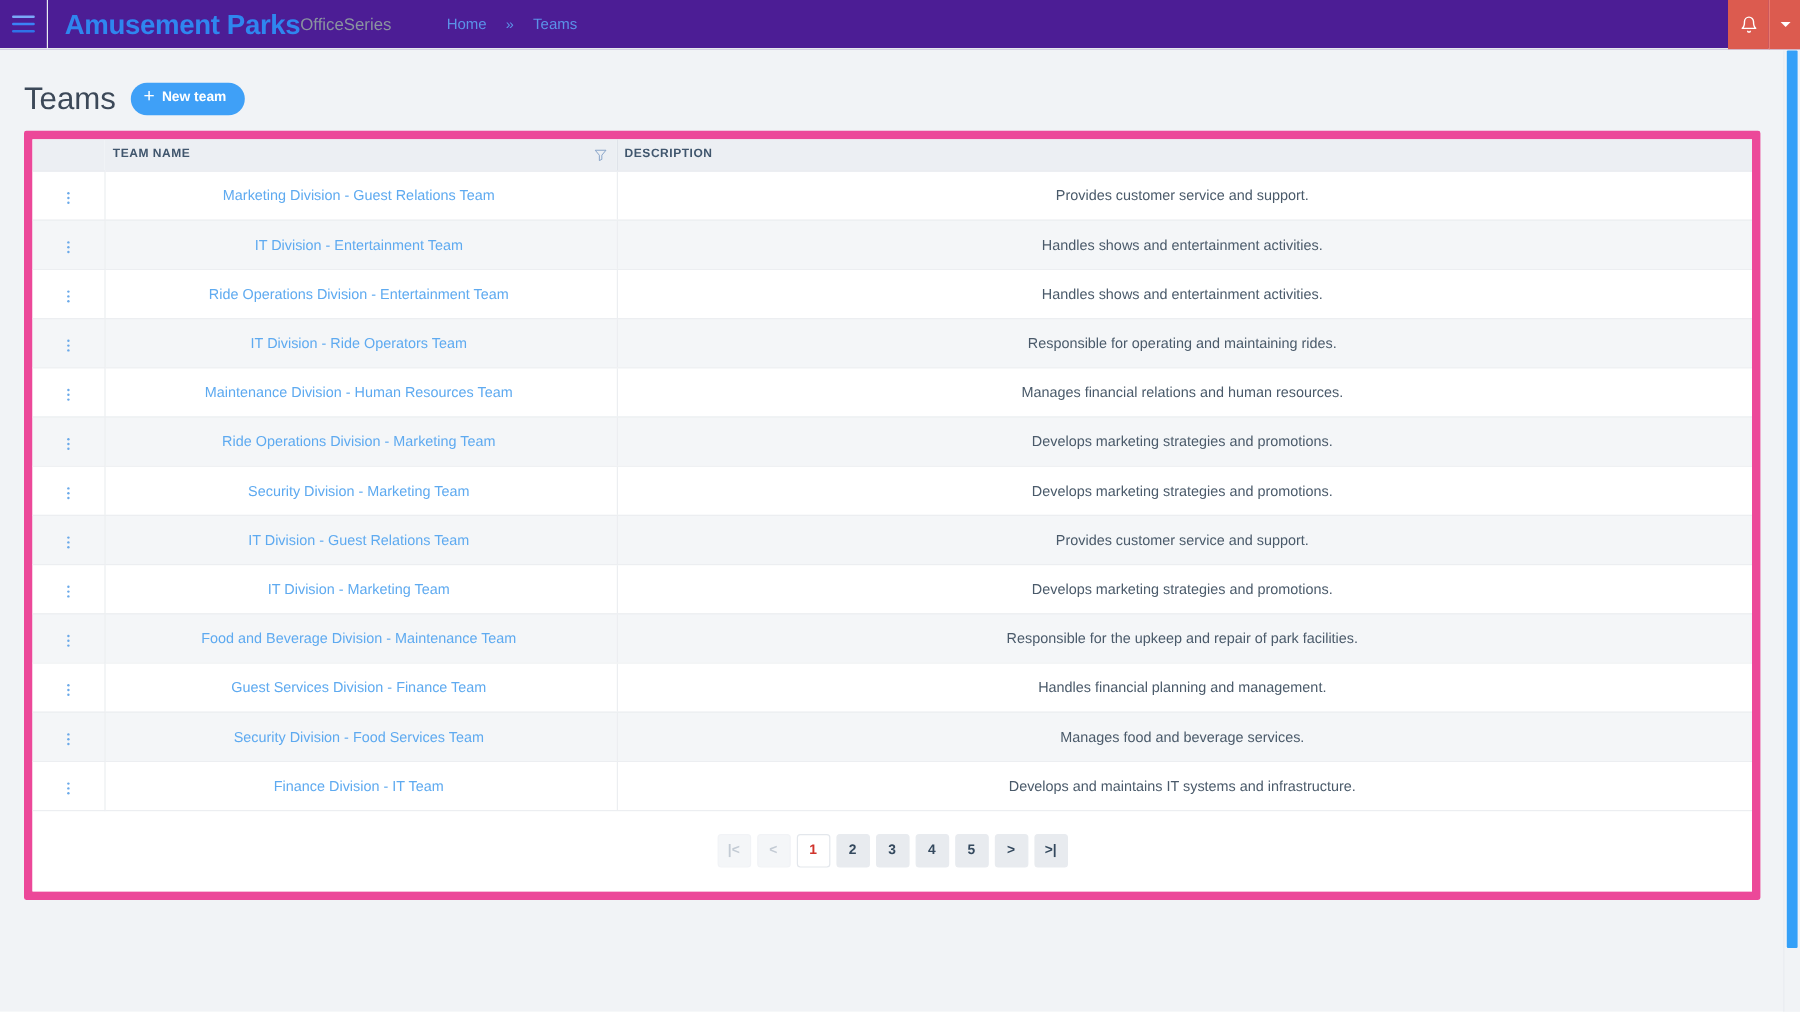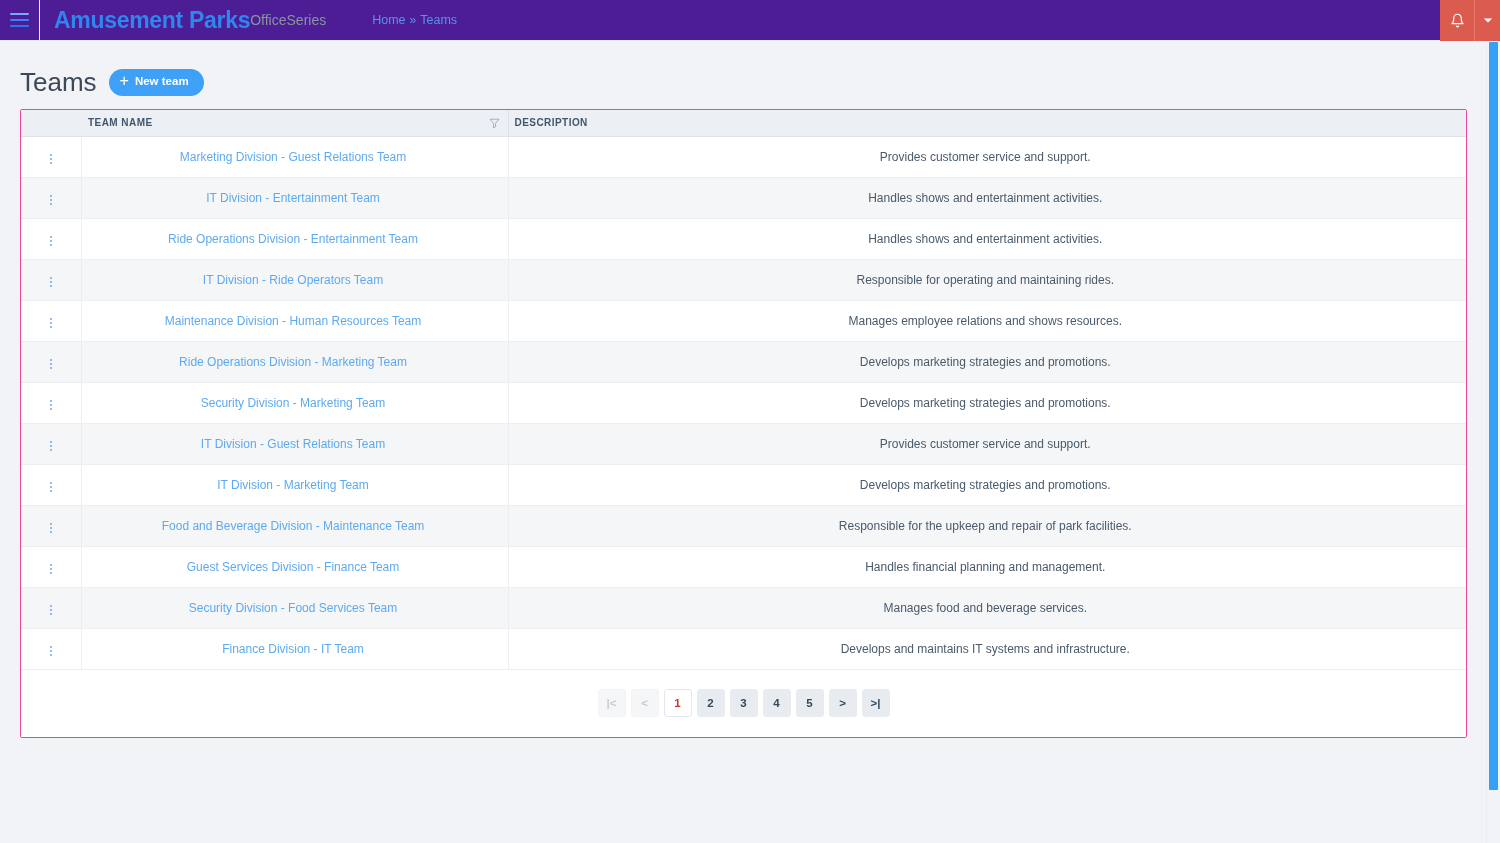--- a/index.html
+++ b/index.html
@@ -62,21 +62,21 @@
     color: #8a949f;
     line-height: 1;
   }
 
   .breadcrumb {
     margin-left: 46px;
     font-size: 12.5px;
     color: #5b92e8;
     display: flex;
     align-items: center;
-    gap: 4px;
+    gap: 16px;
     line-height: 1;
   }
   .breadcrumb .crumb { color: #5b92e8; cursor: pointer; }
   .breadcrumb .sep { color: #5b92e8; font-size: 12px; }
 
   .topbar-right {
     position: absolute;
     right: 0;
     top: 0;
     height: 41px;
@@ -132,21 +132,21 @@
     line-height: 1;
     position: relative;
     top: -1px;
   }
 
   
   .grid-wrap {
     margin: 8px 20px 0 20px;
     width: 1447px;
     background: #fff;
-    border: 1px solid #ec4899;
+    border: 7px solid #ec4899;
     border-radius: 2px;
     overflow: hidden;
   }
 
   table {
     width: 100%;
     border-collapse: collapse;
     table-layout: fixed;
   }
 
@@ -384,21 +384,21 @@
           <td class="cell-name"><a class="team-link">IT Division - Ride Operators Team</a></td>
           <td class="cell-desc"><span>Responsible for operating and maintaining rides.</span></td>
         </tr>
         <tr>
           <td class="cell-act"><span class="kebab">
               <i></i>
               <i></i>
               <i></i>
             </span></td>
           <td class="cell-name"><a class="team-link">Maintenance Division - Human Resources Team</a></td>
-          <td class="cell-desc"><span>Manages employee relations and shows resources.</span></td>
+          <td class="cell-desc"><span>Manages financial relations and human resources.</span></td>
         </tr>
         <tr>
           <td class="cell-act"><span class="kebab">
               <i></i>
               <i></i>
               <i></i>
             </span></td>
           <td class="cell-name"><a class="team-link">Ride Operations Division - Marketing Team</a></td>
           <td class="cell-desc"><span>Develops marketing strategies and promotions.</span></td>
         </tr>

